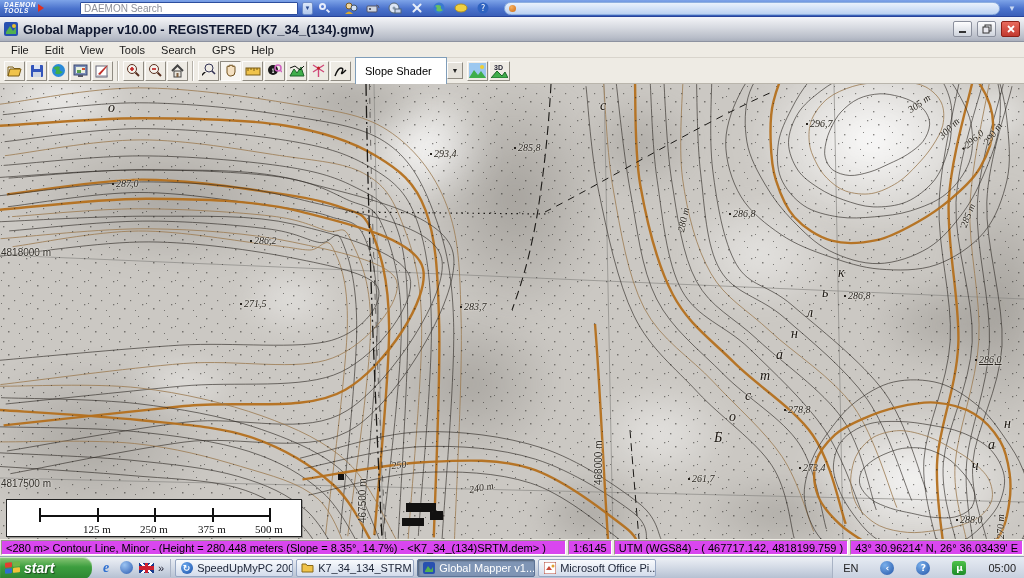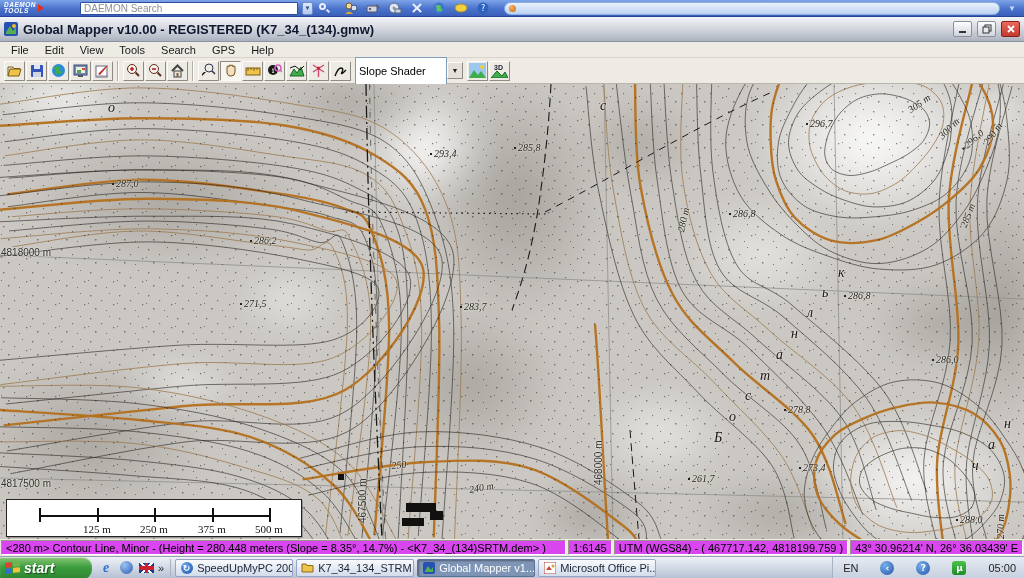--- a/index.html
+++ b/index.html
@@ -43,21 +43,21 @@
     display:flex;align-items:center;gap:2px;padding:0 4px;border-bottom:1px solid #d8d4cc;}
   .menuitem{font:11px "Liberation Sans",sans-serif;color:#1a1a1a;padding:1px 7px;}
   .toolbar{position:absolute;left:0;top:58px;width:1024px;height:26px;background:#eeebe4;
     border-bottom:1px solid #b9b5ac;display:flex;align-items:center;padding:0 4px;gap:1px;}
   .tbtn{width:21px;height:20px;border:1px solid;border-color:#fdfcfa #8f8b82 #8f8b82 #fdfcfa;
     background:#eeebe4;display:flex;align-items:center;justify-content:center;border-radius:1px;}
   .tbtn.pressed{border-color:#8f8b82 #fdfcfa #fdfcfa #8f8b82;background:#f7f5f0;}
   .tsep{width:2px;height:20px;margin:0 3px;border-left:1px solid #b5b1a8;border-right:1px solid #fff;}
   .combo{display:flex;align-items:center;margin:0 3px;}
   .combo .field{width:92px;height:28px;border:1px solid #7f9db9;background:#fff;
-    font:11px "Liberation Sans",sans-serif;color:#000;display:flex;align-items:center;padding:0 3px;}
+    font:11px "Liberation Sans",sans-serif;color:#000;display:flex;align-items:center;padding:0 9px;}
   .combo .arrow{width:16px;height:17px;border:1px solid;border-color:#fdfcfa #8f8b82 #8f8b82 #fdfcfa;
     background:#e4e1da;display:flex;align-items:center;justify-content:center;font-size:7px;color:#222;}
 
   
   .map{position:absolute;left:0;top:84px;width:1024px;height:455px;background:#cbc8c3;overflow:hidden;}
   .shade{position:absolute;border-radius:50%;filter:blur(11px);pointer-events:none;}
   .map svg{position:absolute;left:0;top:0;}
   .ml{position:absolute;white-space:nowrap;transform-origin:left bottom;pointer-events:none;
     text-shadow:0 0 2px rgba(235,233,228,.95),0 0 2px rgba(235,233,228,.95);}
   .mlg{font:10px "Liberation Sans",sans-serif;color:#33302b;}
@@ -457,21 +457,21 @@
         <span class="ml mls" style="left: 514px; top: 58px;">285,8</span>
         <span class="ml mls" style="left: 112px; top: 94px;">287,0</span>
         <span class="ml mls" style="left: 250px; top: 151px;">286,2</span>
         <span class="ml mls" style="left: 240px; top: 214px;">271,5</span>
         <span class="ml mls" style="left: 428px; top: 217px; padding-left: 32px;">283,7</span>
         <span class="ml mls" style="left: 729px; top: 124px;">286,8</span>
         <span class="ml mlc" style="left: 686px; top: 138px; transform: rotate(-78deg);">280 m</span>
         <span class="ml mls" style="left: 844px; top: 206px;">286,8</span>
         <span class="ml mls" style="left: 784px; top: 320px;">278,8</span>
         <span class="ml mls" style="left: 799px; top: 378px;">273,4</span>
-        <span class="ml mls" style="left: 932px; top: 270px;">286,0</span>
+        <span class="ml mls" style="left: 975px; top: 270px; text-decoration: underline;">286,0</span>
         <span class="ml mls" style="left: 956px; top: 430px;">288,0</span>
         <span class="ml mlc" style="left: 1006px; top: 444px; transform: rotate(-90deg);">270 m</span>
         <span class="ml mls" style="left: 688px; top: 389px;">261,7</span>
         <span class="ml mlc" style="left: 470px; top: 400px; transform: rotate(-10deg);">240 m</span>
         <span class="ml mlc" style="left: 392px; top: 376px; transform: rotate(-6deg);">250</span>
         <span class="ml mll" style="left: 714px; top: 346px;">Б</span>
         <span class="ml mll" style="left: 729px; top: 325px;">о</span>
         <span class="ml mll" style="left: 745px; top: 304px;">с</span>
         <span class="ml mll" style="left: 760px; top: 284px;">т</span>
         <span class="ml mll" style="left: 776px; top: 263px;">а</span>

